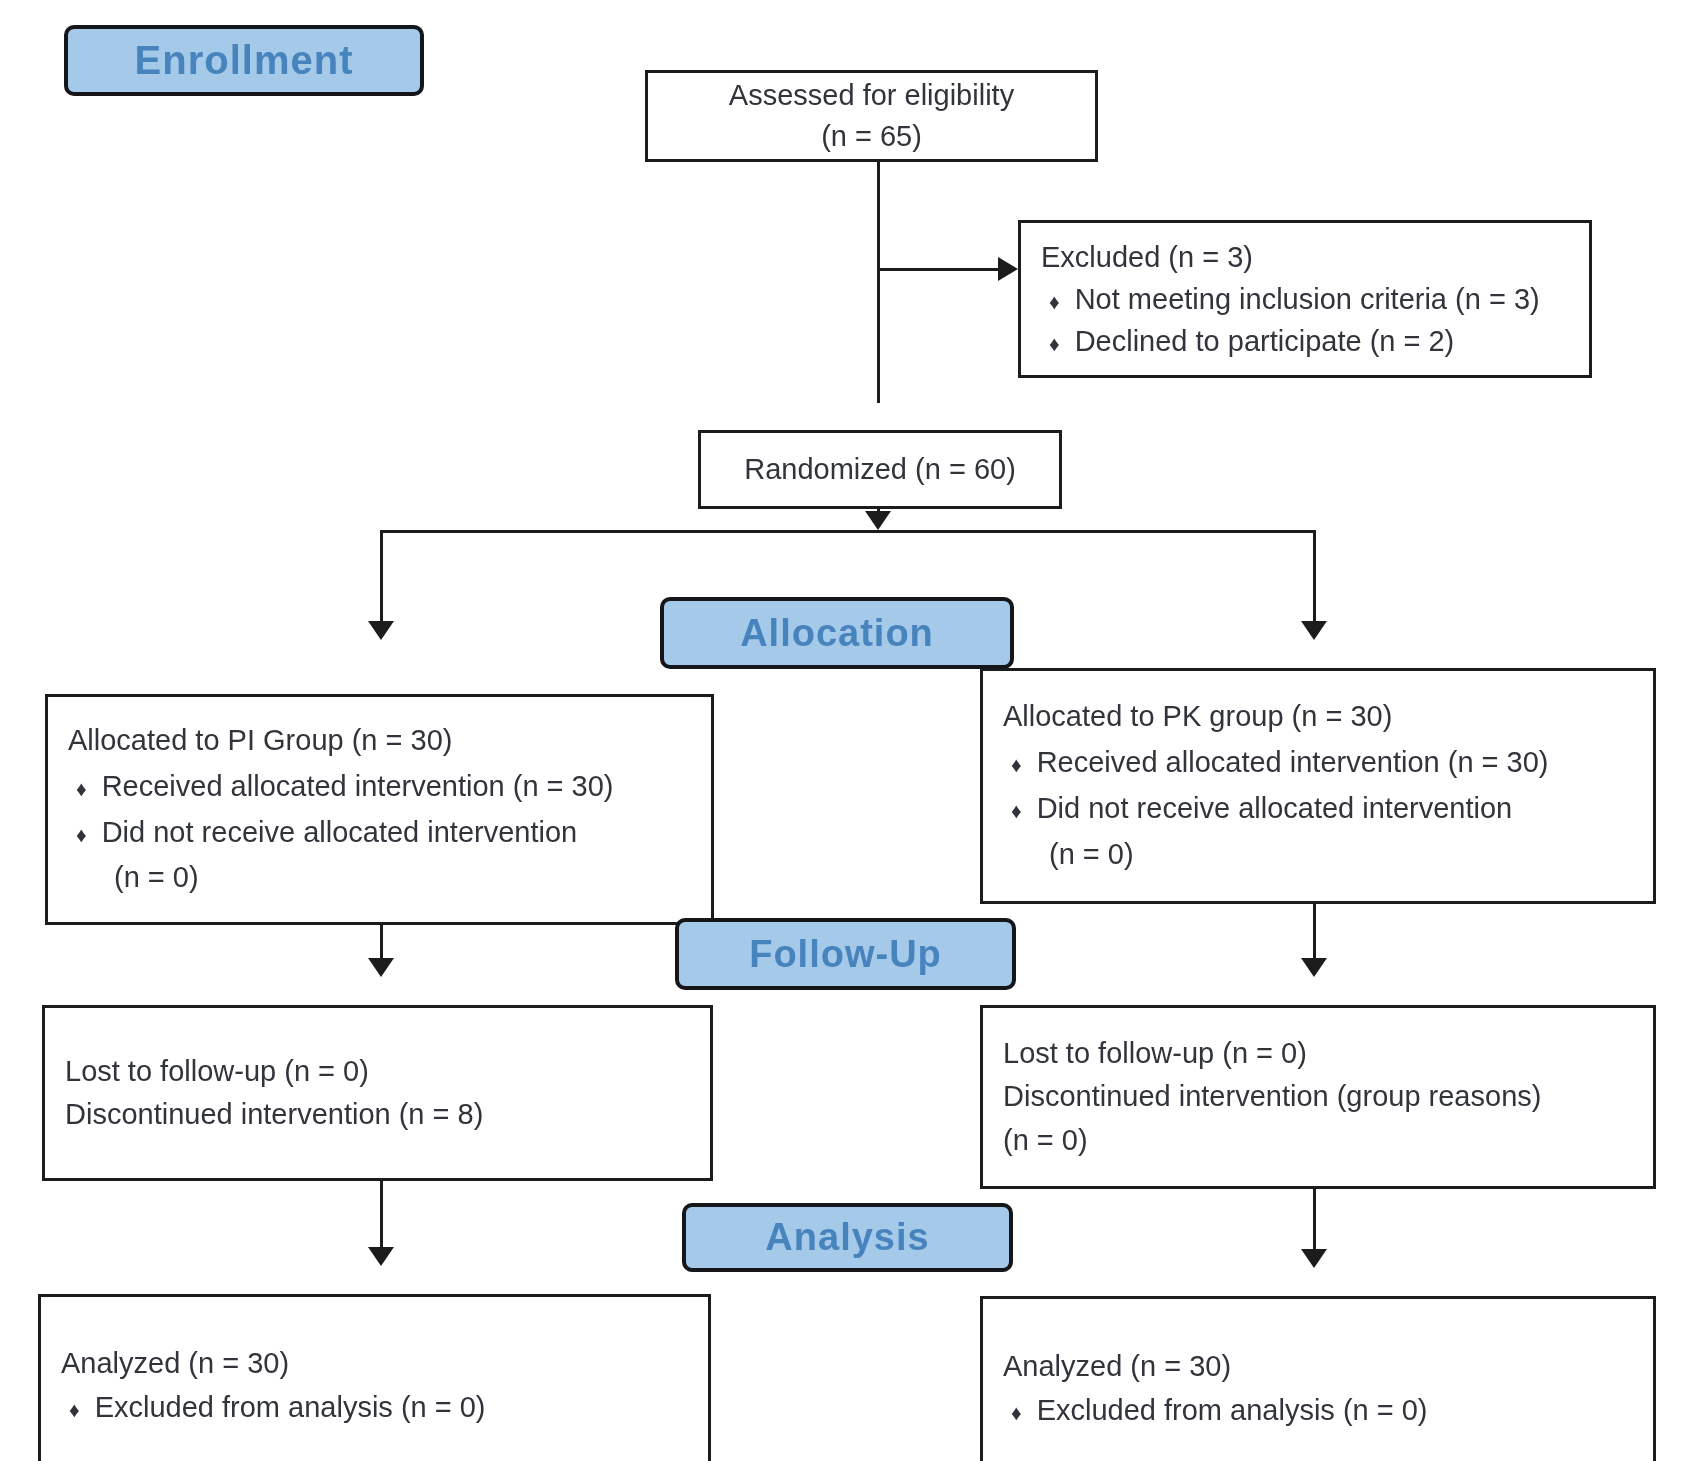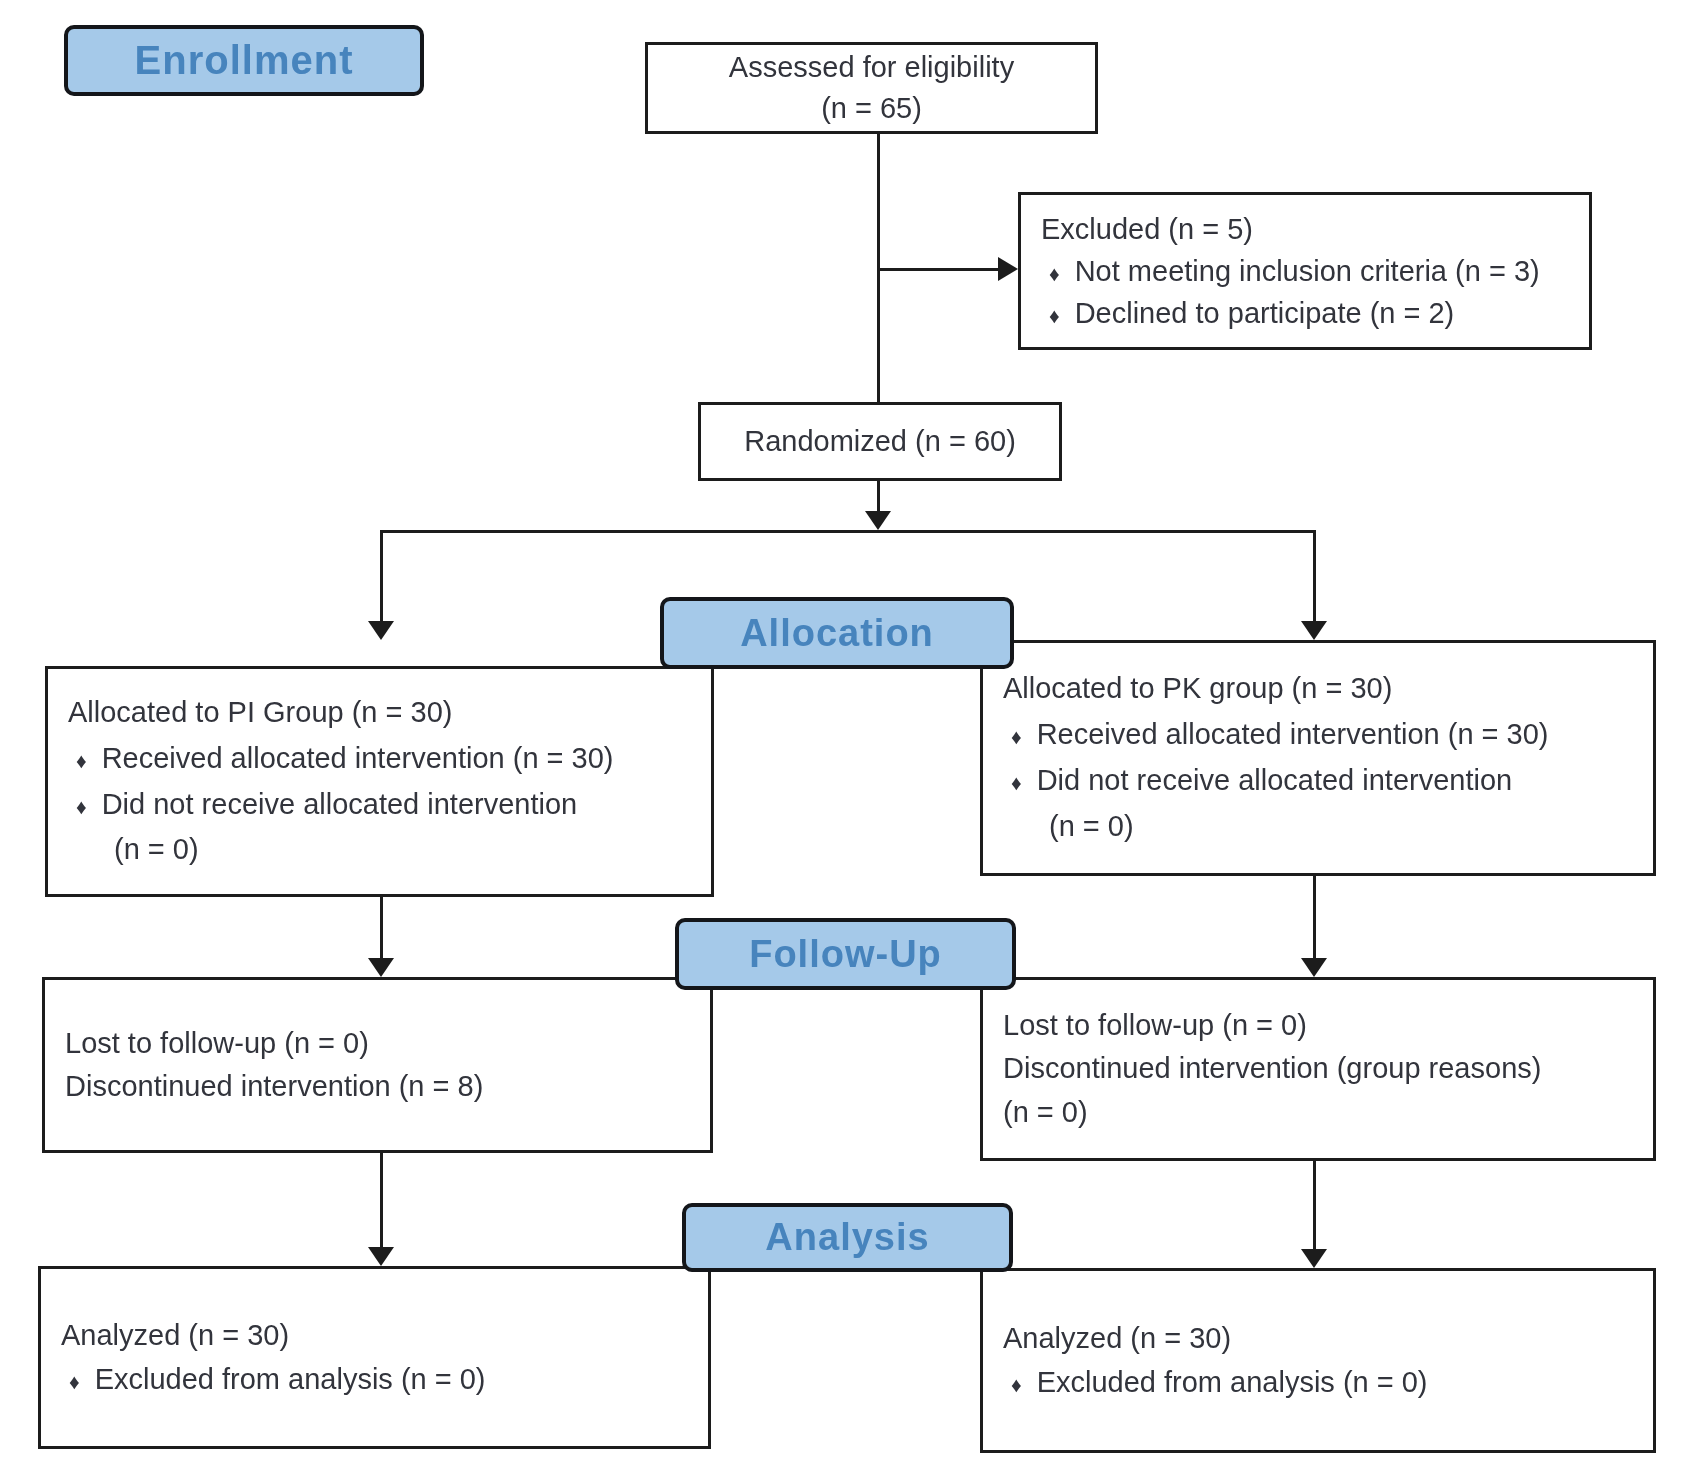--- a/index.html
+++ b/index.html
@@ -16,21 +16,21 @@
   .vline{width:3px;}
   .hline{height:3px;}
   .arrow-down{position:absolute;width:0;height:0;
     border-left:13px solid transparent;border-right:13px solid transparent;
     border-top:19px solid var(--connector,#1c1c1c);z-index:1;}
   .arrow-right{position:absolute;width:0;height:0;
     border-top:12px solid transparent;border-bottom:12px solid transparent;
     border-left:20px solid var(--connector,#1c1c1c);z-index:1;}
   
   .box{position:absolute;background:#ffffff;border:3px solid var(--box-border,#1c1c1c);
-    box-sizing:border-box;font-size:29px;line-height:1.5;z-index:2;}
+    box-sizing:border-box;font-size:29px;line-height:1.5;z-index:2;margin-top:28px;}
   .box.center{display:flex;flex-direction:column;justify-content:center;align-items:center;
     text-align:center;line-height:1.4;}
   .box.leftalign{display:flex;flex-direction:column;justify-content:center;padding:10px 14px 10px 20px;}
   .bullet-row{display:flex;align-items:baseline;gap:15px;padding-left:8px;}
   .diamond{font-size:0.72em;flex:0 0 auto;}
   .cont{padding-left:46px;}
   
   .pill{position:absolute;background:var(--stage-fill,#a5c9e9);
     border:4px solid var(--stage-border,#14161a);border-radius:10px;
     display:flex;align-items:center;justify-content:center;
@@ -69,21 +69,21 @@
   <div class="pill" style="left:660px;top:597px;width:354px;height:72px;font-size:38px">Allocation</div>
   <div class="pill" style="left:682px;top:1203px;width:331px;height:69px;font-size:38px">Analysis</div>
   <div class="pill" style="left:675px;top:918px;width:341px;height:72px;font-size:38px">Follow-Up</div>
 
   <div class="box center" style="left:645px;top:42px;width:453px;height:92px">
     <div>Assessed for eligibility</div>
     <div>(n = 65)</div>
   </div>
 
   <div class="box leftalign" style="left:1018px;top:192px;width:574px;height:158px;line-height:1.45">
-    <div>Excluded (n = 5)</div>
+    <div>Excluded (n = 3)</div>
     <div class="bullet-row">
       <span class="diamond">♦</span>
       <span>Not meeting inclusion criteria (n = 3)</span>
     </div>
     <div class="bullet-row">
       <span class="diamond">♦</span>
       <span>Declined to participate (n = 2)</span>
     </div>
   </div>
 

